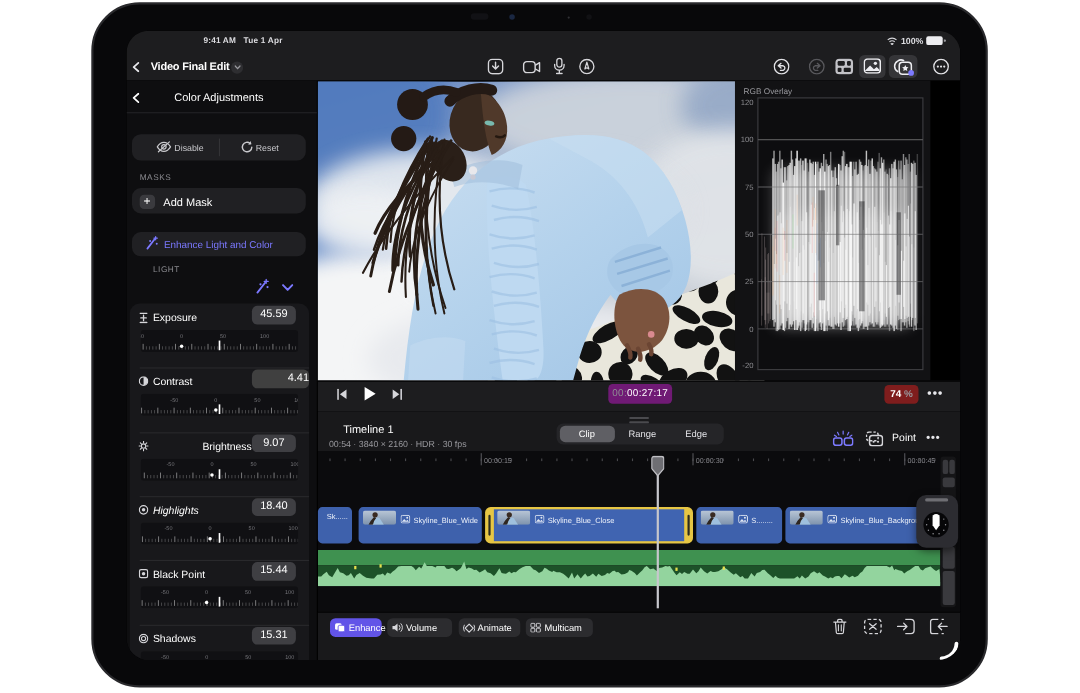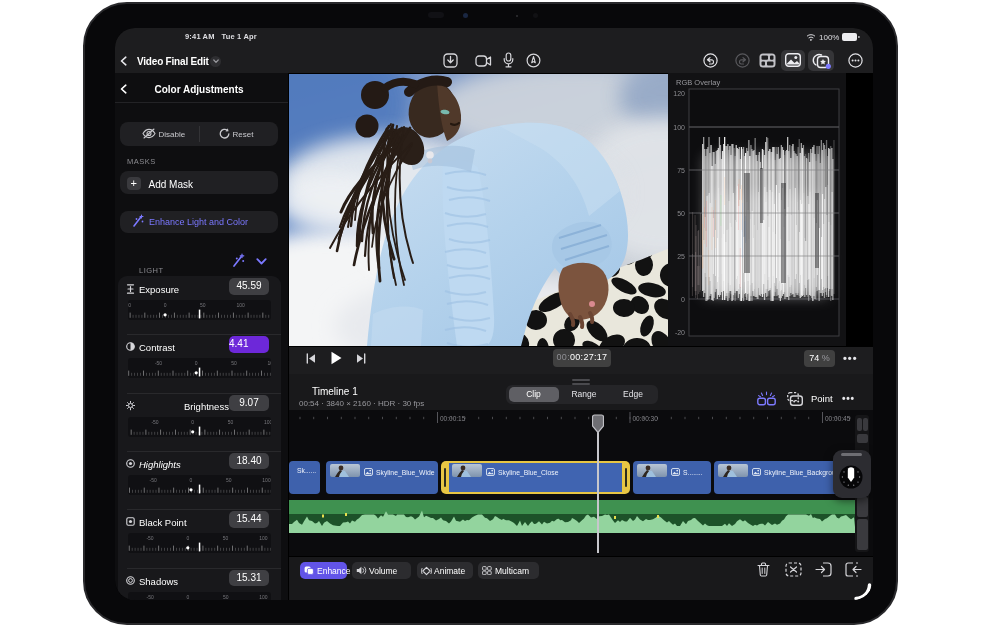--- a/index.html
+++ b/index.html
@@ -4,21 +4,21 @@
 <div style="position:absolute;left:428px;top:12px;width:16px;height:6px;border-radius:3px;background:#111115;"></div>
 <div style="position:absolute;left:463px;top:13px;width:5px;height:5px;border-radius:50%;background:#1a2742;"></div>
 <div style="position:absolute;left:516px;top:15px;width:2px;height:2px;border-radius:50%;background:#303034;"></div>
 <div style="position:absolute;left:533px;top:13px;width:5px;height:5px;border-radius:50%;background:#111114;"></div>
 <div style="position:absolute;left:115px;top:28px;width:758px;height:572px;border-radius:20px;background:#000;overflow:hidden;">
     <div style="position:absolute;left:0px;top:0px;width:758px;height:45px;background:#1d1d1f;"></div>
     <div style="position:absolute;left:6px;top:4px;width:200px;height:10px;font-size:7.5px;font-weight:bold;color:#dedee2;letter-spacing:0.2px;text-align:center;">9:41 AM&nbsp;&nbsp;&nbsp;Tue 1 Apr</div>
     <svg style="position:absolute;left:691px;top:5px;" width="10" height="8" viewBox="0 0 10 8" fill="none">
       <path d="M1,3.2 A6,6 0 0 1 9,3.2 M2.6,5 A3.8,3.8 0 0 1 7.4,5 M4.2,6.8 A1.6,1.6 0 0 1 5.8,6.8 L5,7.6 Z" stroke="#d6d6da" stroke-width="1" fill="none"></path>
     </svg>
-    <div style="position:absolute;left:704px;top:4.5px;width:22px;height:9px;font-size:8px;font-weight:normal;color:#dedee2;">100%</div>
+    <div style="position:absolute;left:704px;top:4.5px;width:22px;height:9px;font-size:8px;font-weight:bold;color:#dedee2;">100%</div>
     <div style="position:absolute;left:727px;top:5px;width:15px;height:7.5px;border-radius:2px;background:#ededf0;"></div>
     <div style="position:absolute;left:743px;top:7.5px;width:1.5px;height:2.5px;border-radius:0 1px 1px 0;background:#9a9a9e;"></div>
     <svg style="position:absolute;left:5px;top:28px;" width="7" height="10" viewBox="0 0 7 10" fill="none">
       <path d="M5.8,1.2 L1.5,5 L5.8,8.8" stroke="#e8e8ec" stroke-width="1.6" fill="none" stroke-linecap="round" stroke-linejoin="round"></path>
     </svg>
     <div style="position:absolute;left:22px;top:28px;width:120px;height:12px;font-size:10px;font-weight:bold;color:#fff;letter-spacing:-0.2px;">Video Final Edit</div>
     <div style="position:absolute;left:95px;top:27.5px;width:11px;height:11px;border-radius:50%;background:#2e2e31;"></div>
     <svg style="position:absolute;left:97.5px;top:31px;" width="6" height="5" viewBox="0 0 6 5" fill="none">
       <path d="M0.8,1 L3,3.4 L5.2,1" stroke="#98989d" stroke-width="1.2" fill="none" stroke-linecap="round"></path>
     </svg>
@@ -69,21 +69,21 @@
     <svg style="position:absolute;left:733px;top:25px;" width="15" height="15" viewBox="0 0 15 15" fill="none">
       <circle cx="7.5" cy="7.5" r="6.6" stroke="#e2e2e6" stroke-width="1.2"></circle>
       <circle cx="4.6" cy="7.5" r="1" fill="#e2e2e6"></circle>
       <circle cx="7.5" cy="7.5" r="1" fill="#e2e2e6"></circle>
       <circle cx="10.4" cy="7.5" r="1" fill="#e2e2e6"></circle>
     </svg>
     <div style="position:absolute;left:0px;top:45px;width:173px;height:527px;background:#0e0e10;"></div>
     <svg style="position:absolute;left:5px;top:56px;" width="7" height="10" viewBox="0 0 7 10" fill="none">
       <path d="M5.8,1.2 L1.5,5 L5.8,8.8" stroke="#fff" stroke-width="1.6" fill="none" stroke-linecap="round" stroke-linejoin="round"></path>
     </svg>
-    <div style="position:absolute;left:0px;top:56px;width:168px;height:12px;font-size:10px;font-weight:bold;color:#fff;text-align:center;">Color Adjustments</div>
+    <div style="position:absolute;left:0px;top:56px;width:168px;height:12px;font-size:10px;font-weight:normal;color:#fff;text-align:center;">Color Adjustments</div>
     <div style="position:absolute;left:0px;top:74px;width:173px;height:1px;background:#232326;"></div>
     <div style="position:absolute;left:4.5px;top:94px;width:158.5px;height:23.5px;border-radius:8px;background:#202023;"></div>
     <div style="position:absolute;left:83.5px;top:98px;width:1px;height:15.5px;background:#333336;"></div>
     <svg style="position:absolute;left:27px;top:100px;" width="14" height="11" viewBox="0 0 14 11" fill="none">
       <path d="M1,5.5 C2.6,2.8 4.7,1.4 7,1.4 C9.3,1.4 11.4,2.8 13,5.5 C11.4,8.2 9.3,9.6 7,9.6 C4.7,9.6 2.6,8.2 1,5.5 Z" stroke="#c9c9cd" stroke-width="1.1"></path>
       <circle cx="7" cy="5.5" r="2" stroke="#c9c9cd" stroke-width="1.1"></circle>
       <path d="M2,10 L12,1" stroke="#c9c9cd" stroke-width="1.1" stroke-linecap="round"></path>
     </svg>
     <div style="position:absolute;left:43.5px;top:101.5px;width:40px;height:10px;font-size:8px;color:#c9c9cd;">Disable</div>
     <svg style="position:absolute;left:104px;top:100px;" width="11" height="11" viewBox="0 0 11 11" fill="none">
@@ -96,21 +96,21 @@
     <div style="position:absolute;left:12px;top:148.5px;width:13.5px;height:13.5px;border-radius:4px;background:#3a3a3e;color:#fff;font-size:11px;text-align:center;line-height:13px;">+</div>
     <div style="position:absolute;left:33.5px;top:150.5px;width:80px;height:11px;font-size:10px;color:#fff;">Add Mask</div>
     <div style="position:absolute;left:4.5px;top:182.5px;width:158.5px;height:22px;border-radius:8px;background:#202023;"></div>
     <svg style="position:absolute;left:16px;top:186px;" width="13" height="14" viewBox="0 0 13 14" fill="none">
       <path d="M9.5,3.5 L3,12" stroke="#7b78ff" stroke-width="1.6" stroke-linecap="round"></path>
       <path d="M10.5,1 v3 M9,2.5 h3" stroke="#7b78ff" stroke-width="1.1" stroke-linecap="round"></path>
       <circle cx="5.5" cy="5" r="0.9" fill="#7b78ff"></circle>
       <circle cx="11.5" cy="7.5" r="0.9" fill="#7b78ff"></circle>
     </svg>
     <div style="position:absolute;left:34px;top:188.5px;width:125px;height:11px;font-size:9px;color:#7b78ff;">Enhance Light and Color</div>
-    <div style="position:absolute;left:12px;top:238px;width:60px;height:9px;font-size:7.5px;color:#8b8b90;letter-spacing:0.5px;padding-left:12px;">LIGHT</div>
+    <div style="position:absolute;left:12px;top:212px;width:60px;height:9px;font-size:7.5px;color:#8b8b90;letter-spacing:0.5px;padding-left:12px;">LIGHT</div>
     <svg style="position:absolute;left:116px;top:225px;" width="14" height="15" viewBox="0 0 14 15" fill="none">
       <path d="M10,4 L3,13" stroke="#7b78ff" stroke-width="1.7" stroke-linecap="round"></path>
       <path d="M11,1 v3.6 M9.2,2.8 h3.6" stroke="#7b78ff" stroke-width="1.2" stroke-linecap="round"></path>
       <circle cx="5.8" cy="5.5" r="1" fill="#7b78ff"></circle>
       <circle cx="12.2" cy="8" r="1" fill="#7b78ff"></circle>
     </svg>
     <svg style="position:absolute;left:141px;top:230px;" width="11" height="7" viewBox="0 0 11 7" fill="none">
       <path d="M1.3,1.2 L5.5,5.5 L9.7,1.2" stroke="#7b78ff" stroke-width="1.8" fill="none" stroke-linecap="round" stroke-linejoin="round"></path>
     </svg>
     <div style="position:absolute;left:3px;top:248px;width:163px;height:324px;border-radius:9px 9px 0 0;background:#18181b;"></div>
@@ -175,21 +175,21 @@
         <rect x="137.40" y="14.8" width="0.8" height="3.0" fill="#fff" opacity="0.26"></rect>
         <rect x="140.35" y="14.8" width="0.8" height="3.0" fill="#fff" opacity="0.26"></rect>
         <circle cx="37.1" cy="14.8" r="1.6" fill="#fff"></circle>
         <rect x="70.8" y="9.6" width="1.5" height="8.8" fill="#fff"></rect>
       </svg></div>
     <svg style="position:absolute;left:11px;top:314.3px;" width="9" height="10" viewBox="0 0 9 10" fill="none">
       <circle cx="4.5" cy="4.5" r="3.8" stroke="#d6d6da" stroke-width="1.1"></circle>
       <path d="M4.5,0.7 A3.8,3.8 0 0 1 4.5,8.3 Z" fill="#d6d6da"></path>
     </svg>
     <div style="position:absolute;left:24px;top:314.3px;width:80px;height:11px;font-size:9.5px;color:#fff;">Contrast</div>
-    <div style="position:absolute;left:114px;top:308.3px;width:40px;height:16.5px;border-radius:5px;background:#6d28d9;color:#fff;font-size:10px;text-align:left;line-height:16.5px;">4.41</div>
+    <div style="position:absolute;left:114px;top:308.3px;width:52px;height:16.5px;border-radius:5px;background:#404040;color:#fff;font-size:10px;text-align:right;line-height:16.5px;">4.41</div>
     <div style="position:absolute;left:12.5px;top:330.3px;width:143px;height:20px;"><svg width="143" height="20" viewBox="0 0 143 20">
         <rect width="143" height="20" rx="3" fill="#101013"></rect>
         <text x="30.5" y="7" text-anchor="middle" font-size="5" fill="#77777c" font-family="Liberation Sans, sans-serif">-50</text>
         <text x="68.2" y="7" text-anchor="middle" font-size="5" fill="#77777c" font-family="Liberation Sans, sans-serif">0</text>
         <text x="106.0" y="7" text-anchor="middle" font-size="5" fill="#77777c" font-family="Liberation Sans, sans-serif">50</text>
         <text x="143.7" y="7" text-anchor="middle" font-size="5" fill="#77777c" font-family="Liberation Sans, sans-serif">100</text>
         <rect x="0.35" y="12.6" width="0.8" height="5.2" fill="#fff" opacity="0.5"></rect>
         <rect x="3.30" y="14.8" width="0.8" height="3.0" fill="#fff" opacity="0.26"></rect>
         <rect x="6.25" y="14.8" width="0.8" height="3.0" fill="#fff" opacity="0.26"></rect>
         <rect x="9.20" y="14.8" width="0.8" height="3.0" fill="#fff" opacity="0.26"></rect>
@@ -958,22 +958,22 @@
       <path d="M1.3,1 V10" stroke="#d6d6da" stroke-width="1.4" stroke-linecap="round"></path>
       <path d="M9,1.2 L3,5.5 L9,9.8 Z" fill="#d6d6da"></path>
     </svg>
     <svg style="position:absolute;left:215px;top:323px;" width="12" height="14" viewBox="0 0 12 14" fill="none">
       <path d="M1.5,0.8 L11.5,7 L1.5,13.2 Z" fill="#fff"></path>
     </svg>
     <svg style="position:absolute;left:241px;top:325px;" width="10" height="11" viewBox="0 0 10 11" fill="none">
       <path d="M8.7,1 V10" stroke="#d6d6da" stroke-width="1.4" stroke-linecap="round"></path>
       <path d="M1,1.2 L7,5.5 L1,9.8 Z" fill="#d6d6da"></path>
     </svg>
-    <div style="position:absolute;left:438px;top:321px;width:58px;height:17.5px;border-radius:4px;background:#404040;text-align:center;line-height:17.5px;font-size:9px;letter-spacing:0.3px;"><span style="color:#8e8e93">00:</span><span style="color:#fff">00:27:17</span></div>
-    <div style="position:absolute;left:689px;top:322px;width:31px;height:16.5px;border-radius:4px;background:#404040;text-align:center;line-height:16px;font-size:9px;"><span style="color:#fff">74</span> <span style="color:#98989d">%</span></div>
+    <div style="position:absolute;left:438px;top:321px;width:58px;height:17.5px;border-radius:4px;background:#701a75;text-align:center;line-height:17.5px;font-size:9px;letter-spacing:0.3px;"><span style="color:#8e8e93">00:</span><span style="color:#fff">00:27:17</span></div>
+    <div style="position:absolute;left:689px;top:322px;width:31px;height:16.5px;border-radius:4px;background:#7f1d1d;text-align:center;line-height:16px;font-size:9px;font-weight:bold;"><span style="color:#fff">74</span> <span style="color:#98989d">%</span></div>
     <div style="position:absolute;left:728px;top:324px;width:18px;height:12px;font-size:11px;color:#e8e8ec;letter-spacing:1px;font-weight:bold;">•••</div>
     <div style="position:absolute;left:174px;top:346px;width:584px;height:226px;background:#0b0b0d;"></div>
     <div style="position:absolute;left:174px;top:346px;width:584px;height:36px;background:#19191b;"></div>
     <div style="position:absolute;left:457px;top:351px;width:18px;height:2px;border-radius:1px;background:#4a4a4e;"></div>
     <div style="position:absolute;left:457px;top:354.5px;width:18px;height:2px;border-radius:1px;background:#4a4a4e;"></div>
     <div style="position:absolute;left:197px;top:358px;width:100px;height:11px;font-size:10px;font-weight:normal;color:#fff;">Timeline 1</div>
     <div style="position:absolute;left:184px;top:370.5px;width:200px;height:10px;font-size:8px;color:#98989d;">00:54 · 3840 × 2160 · HDR · 30 fps</div>
     <div style="position:absolute;left:391px;top:357px;width:152px;height:18.5px;border-radius:6px;background:#252528;"></div>
     <div style="position:absolute;left:393.5px;top:359px;width:50px;height:14.5px;border-radius:5px;background:#5f5f64;color:#fff;font-size:8.5px;text-align:center;line-height:14.5px;">Clip</div>
     <div style="position:absolute;left:445px;top:359px;width:48px;height:14.5px;color:#e4e4e8;font-size:8.5px;text-align:center;line-height:14.5px;">Range</div>

